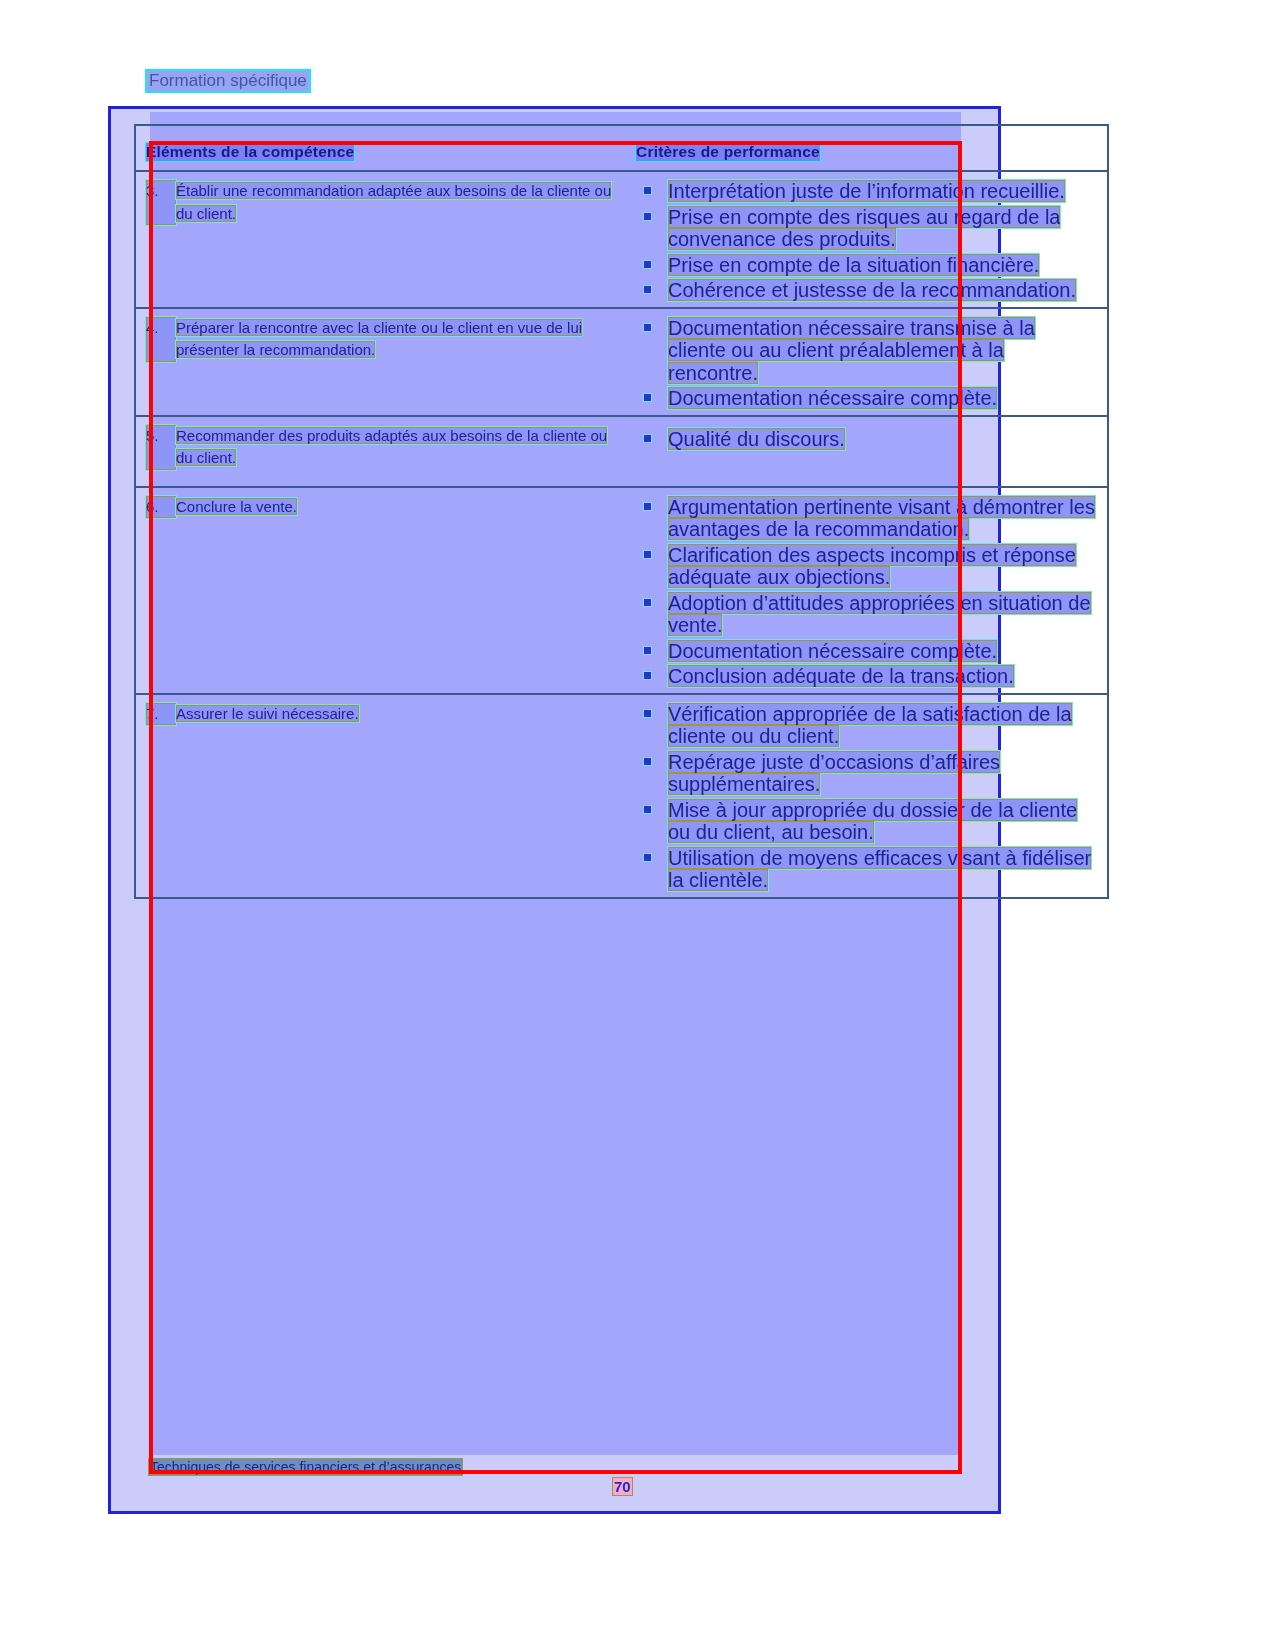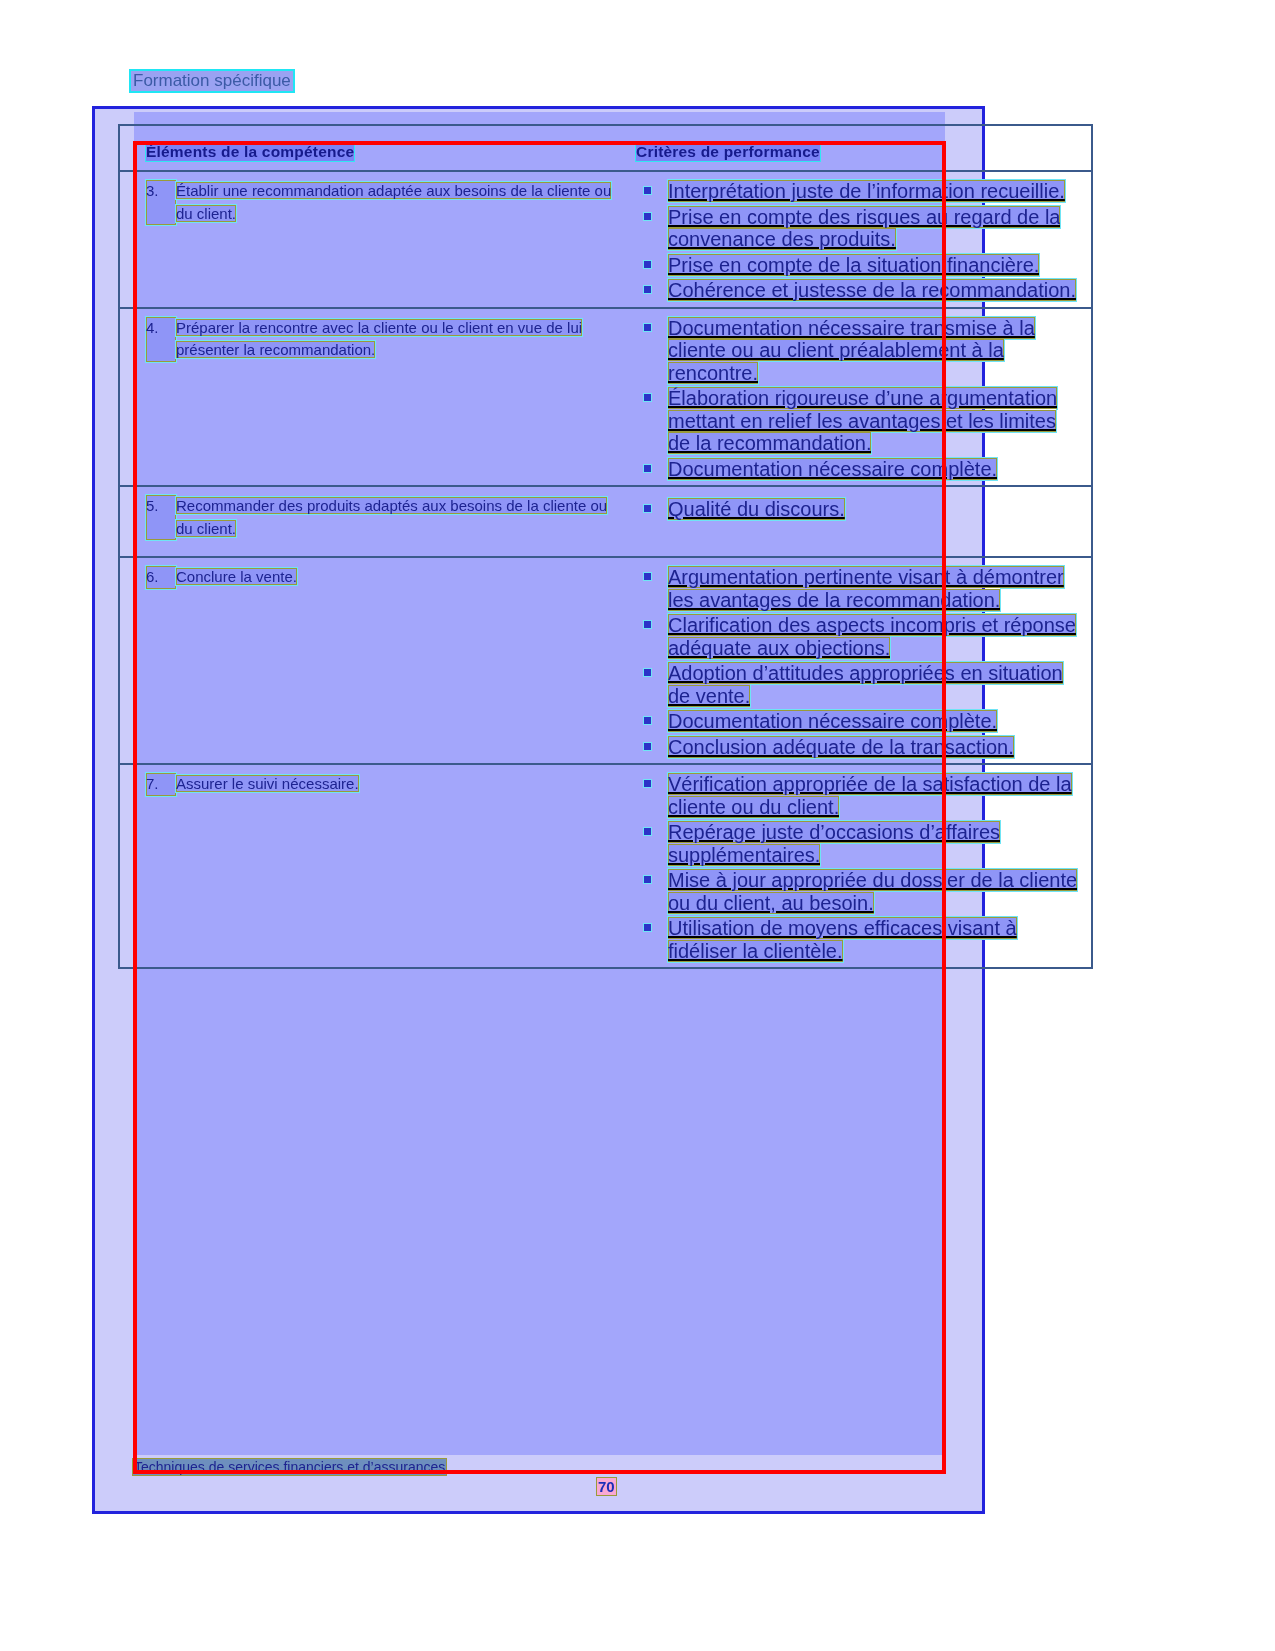--- a/index.html
+++ b/index.html
@@ -1,38 +1,38 @@
 <!DOCTYPE html>
 <html><head>
 <meta charset="utf-8">
 <style>
   html,body{margin:0;padding:0;background:#ffffff;}
   body{width:1275px;height:1651px;position:relative;font-family:"Liberation Sans",sans-serif;}
 
   
-  #page{position:absolute;left:0;top:0;width:1247px;height:1651px;overflow:hidden;background:#fff;}
+  #page{position:absolute;left:16px;top:0;width:1247px;height:1651px;overflow:hidden;background:#fff;}
 
   
   #sheet{position:absolute;left:92px;top:106px;width:893px;height:1408px;
          background:#ccccfa;border:3px solid #2222dd;box-sizing:border-box;}
 
   
   #bodysel{position:absolute;left:134px;top:112px;width:811px;height:1343px;background:#a3a6fb;}
 
   
   #redrect{position:absolute;left:133px;top:141px;width:813px;height:1333px;
            border:4px solid #ff0000;box-sizing:border-box;pointer-events:none;}
 
   
   #table{position:absolute;left:118px;top:124px;width:975px;
          border:2px solid #3b5a8c;box-sizing:border-box;background:transparent;}
   .trow{display:flex;border-bottom:2px solid #3b5a8c;}
   .trow:last-child{border-bottom:none;}
-  .c-left{width:490px;padding:8px 10px 16px 10px;box-sizing:border-box;margin-left:16px;}
-  .c-right{flex:1;padding:8px 10px 2px 10px;box-sizing:border-box;text-decoration:underline;}
+  .c-left{width:490px;padding:8px 10px 16px 10px;box-sizing:border-box;}
+  .c-right{flex:1;padding:8px 10px 2px 10px;box-sizing:border-box;}
 
   .hdr .c-left,.hdr .c-right{padding-top:17px;padding-bottom:9px;}
   .hdrtxt{font-size:15.5px;font-weight:bold;color:#161a8c;letter-spacing:.2px;
           background:#7b82f5;box-shadow:0 0 0 1px #9a9a3a;display:inline-block;
           outline:1px solid #30e8f2;}
 
   
   .elem{display:flex;font-size:15px;color:#1d2390;line-height:22.5px;}
   .elem .num{width:30px;flex:none;}
   .elem .txt{flex:1;}
@@ -99,21 +99,21 @@
     <div class="trow">
       <div class="c-left">
         <div class="elem">
           <span class="num seg">4.</span>
           <span class="txt"><span class="seg">Préparer la rencontre avec la cliente ou le client en vue de lui présenter la recommandation.</span></span>
         </div>
       </div>
       <div class="c-right">
         <ul class="crit">
           <li><span class="bul"></span><span class="seg">Documentation nécessaire transmise à la cliente ou au client préalablement à la rencontre.</span></li>
-          <li><span class="bul"></span><span class="seg">Élaboration rigoureuse d’une argumentation mettant en relief les avantages et les limites de la recommandation.</span></li>
+          <li><span class="bul"></span></li>
           <li><span class="bul"></span><span class="seg">Documentation nécessaire complète.</span></li>
         </ul>
       </div>
     </div>
 
     <div class="trow">
       <div class="c-left">
         <div class="elem">
           <span class="num seg">5.</span>
           <span class="txt"><span class="seg">Recommander des produits adaptés aux besoins de la cliente ou du client.</span></span>

